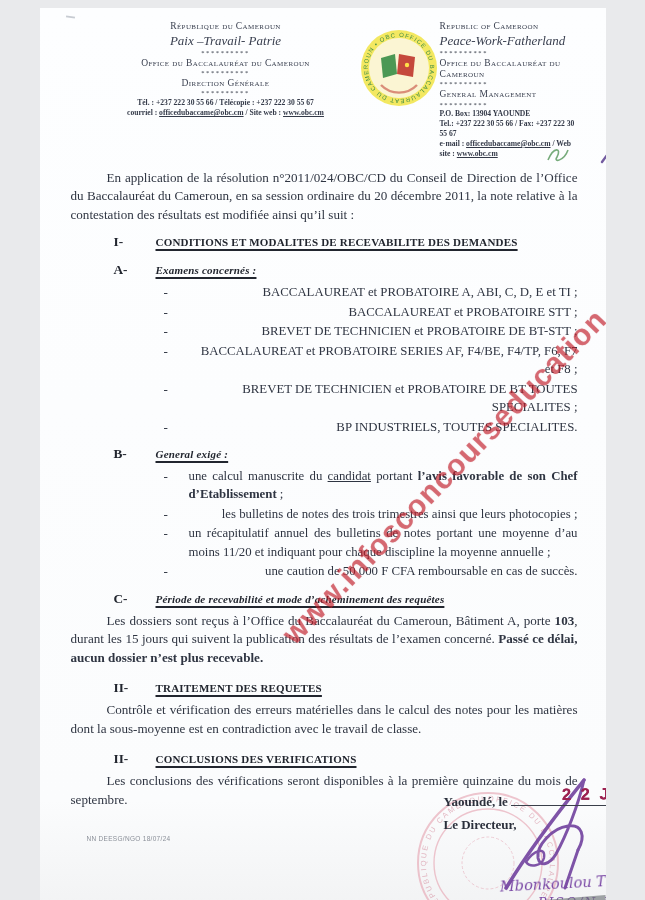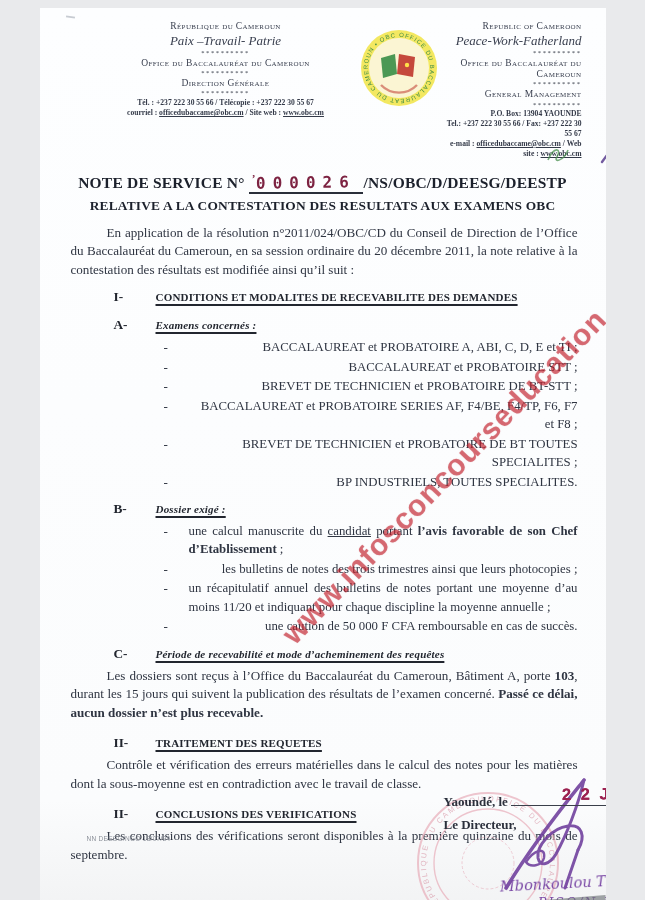--- a/index.html
+++ b/index.html
@@ -3,21 +3,21 @@
 <meta charset="utf-8">
 <style>
   html,body{margin:0;padding:0;background:#e9eaec;}
   .page{position:relative;width:566px;height:900px;margin:8px auto;overflow:hidden;
         background:linear-gradient(180deg,#fdfeff 0%,#fbfcfd 88%,#f2f3f4 100%);
         font-family:"Liberation Serif",serif;color:#2f3542;}
   
   .letterhead{display:flex;padding-top:12px;position:relative;z-index:2;}
   .lh-left{flex:0 0 318px;padding-left:54px;box-sizing:border-box;text-align:center;}
   .lh-logo{flex:0 0 82px;padding-top:8px;text-align:center;}
-  .lh-right{flex:1;padding-right:24px;text-align:right;}
+  .lh-right{flex:1;padding-right:24px;text-align:left;}
   .lh-line{font-size:9.5px;line-height:1.18;color:#3a4050;margin:1px 0;}
   .sc{font-variant:small-caps;letter-spacing:.4px;}
   .motto{font-style:italic;font-size:13px;color:#3a4050;}
   .stars{font-size:6.5px;letter-spacing:1.6px;line-height:.9;color:#2f3542;margin:1px 0 2px;}
   .addr{font-weight:bold;font-size:7.6px;line-height:1.3;color:#333948;}
   .lnk{text-decoration:underline;}
   
   .title-block{text-align:center;margin-top:13px;color:#1c212c;position:relative;z-index:2;}
   .title-l1{font-size:15.5px;font-weight:bold;letter-spacing:.2px;white-space:nowrap;}
   .stamp-wrap{border-bottom:2px solid #2a2f3a;padding:0 8px 1px 3px;}
@@ -114,27 +114,20 @@
       <div class="addr">Tel.: +237 222 30 55 66 / Fax: +237 222 30 55 67</div>
       <div class="addr"><span>e-mail : </span><span class="lnk">officedubaccame@obc.cm</span><span> / Web site : </span><span class="lnk">www.obc.cm</span></div>
     </div>
   </div>
 
   <svg class="pen-svg" width="100" height="40" viewBox="0 0 100 40">
     <path d="M8,28 C14,14 22,16 17,25 C13,31 24,29 28,18" stroke="#4a8f4f" stroke-width="1.6" fill="none" opacity=".75"></path>
     <path d="M62,30 L80,5 M69,22 C73,13 81,8 83,13 C85,18 78,24 73,22" stroke="#5b3e8f" stroke-width="2.4" fill="none" opacity=".85" stroke-linecap="round"></path>
   </svg>
 
-  <div class="title-block">
-    <div class="title-l1">
-      <span>NOTE DE SERVICE N°</span>
-      <span class="stamp-wrap"><span class="stamp-tick">’</span><span class="stamp-num">000026</span></span><span>/NS/OBC/D/DEESG/DEESTP</span>
-    </div>
-    <div class="title-l2">RELATIVE A LA CONTESTATION DES RESULTATS AUX EXAMENS OBC</div>
-  </div>
 
   <div class="doc-body">
     <p class="para">En application de la résolution n°2011/024/OBC/CD du Conseil de Direction de l’Office du Baccalauréat du Cameroun, en sa session ordinaire du 20 décembre 2011, la note relative à la contestation des résultats est modifiée ainsi qu’il suit :</p>
 
     <div class="sec">
       <span class="sec-num">I-</span>
       <span class="sec-h">CONDITIONS ET MODALITES DE RECEVABILITE DES DEMANDES</span>
     </div>
 
     <div class="sec">
@@ -163,21 +156,21 @@
           <span class="li-text">BREVET DE TECHNICIEN et PROBATOIRE DE BT TOUTES SPECIALITES ;</span>
         </div>
       <div class="li">
           <span class="dash">-</span>
           <span class="li-text">BP INDUSTRIELS, TOUTES SPECIALITES.</span>
         </div>
     </div>
 
     <div class="sec">
       <span class="sec-num">B-</span>
-      <span class="sec-h it">Dossier exigé :</span>
+      <span class="sec-h it">General exigé :</span>
     </div>
     <div class="dash-list">
       <div class="li">
           <span class="dash">-</span>
         <span class="li-text just"><span>une calcul manuscrite du </span><span class="u">candidat</span><span> portant </span><span class="b">l’avis favorable de son Chef d’Etablissement</span><span> ;</span></span>
       </div>
       <div class="li">
           <span class="dash">-</span>
           <span class="li-text">les bulletins de notes des trois trimestres ainsi que leurs photocopies ;</span>
         </div>

